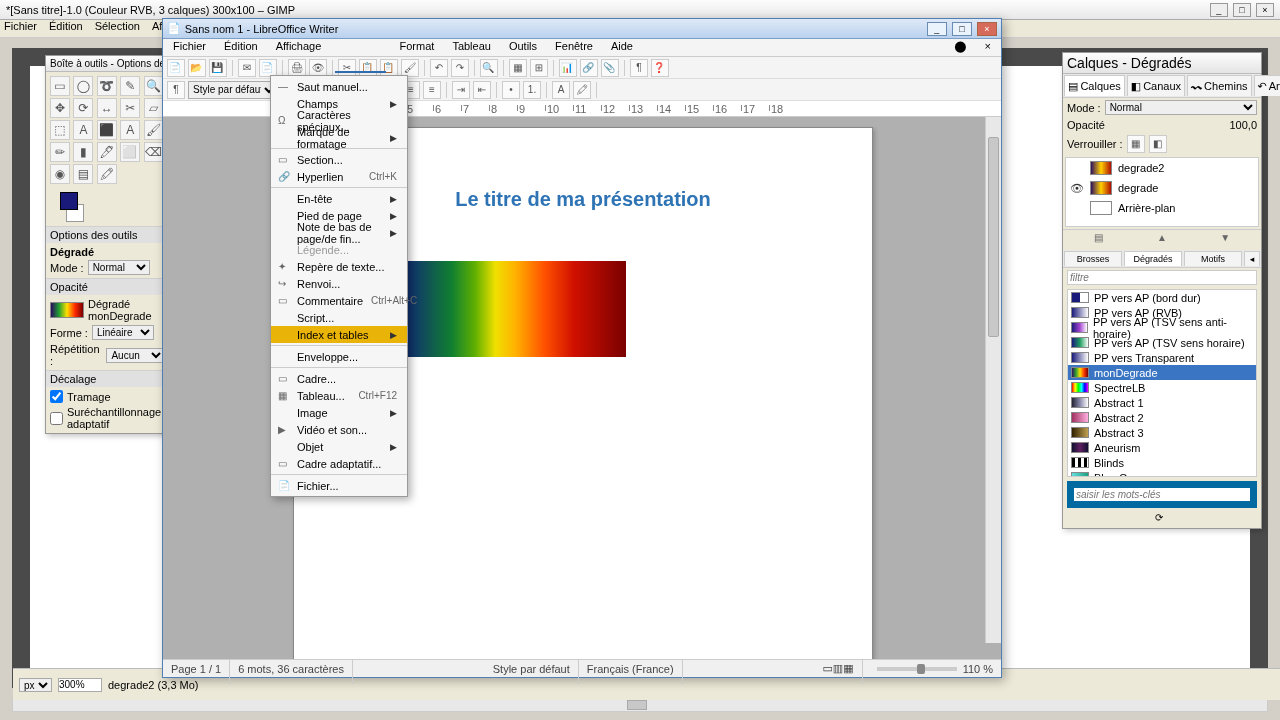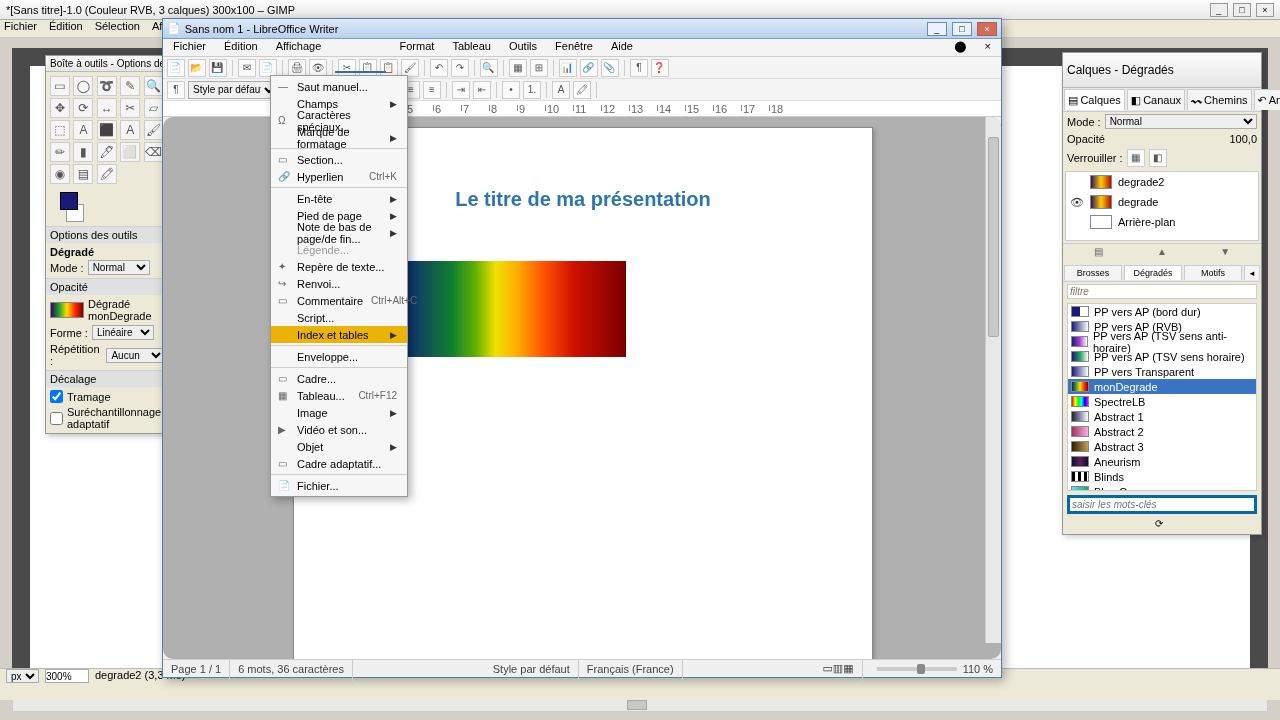--- a/index.html
+++ b/index.html
@@ -45,21 +45,21 @@
 .tbtn { width:18px; height:18px; border:1px solid #ccc; background:#fafafa; font-size:10px; text-align:center; line-height:16px; color:#555; }
 .tsep { width:1px; height:16px; background:#ccc; margin:0 2px; }
 #lo-toolbar2 select { height:18px; font-size:10px; border:1px solid #aaa; }
 
 
 #lo-ruler { height:16px; background:#fff; border-bottom:1px solid #ccc; position:relative; font-size:8px; color:#666; overflow:hidden; }
 #lo-ruler .tick { position:absolute; top:4px; border-left:1px solid #888; height:6px; }
 #lo-ruler .lbl { position:absolute; top:2px; }
 
 
-#lo-doc-wrap { flex:1; background:#b0b0b0; position:relative; overflow:hidden;border-radius:10px; }
+#lo-doc-wrap { flex:1; background:#b0b0b0; position:relative; overflow:hidden; }
 #lo-page { position:absolute; top:10px; left:130px; width:580px; height:580px; background:#fff; border:1px solid #888; box-shadow:2px 2px 4px rgba(0,0,0,.2); padding:60px 50px; }
 #lo-page h1 { color:#2e74b5; font-size:20px; text-align:center; font-weight:bold; margin-bottom:50px; }
 #grad-img-in-doc { width:290px; height:96px; margin:0 0 0 -8px; background:linear-gradient(90deg,#201050 0%,#1a1860 15%,#103070 25%,#108030 40%,#60b000 48%,#f0e000 55%,#ffb000 62%,#ff5000 72%,#d01000 82%,#7a0000 100%); }
 #lo-vsb { position:absolute; right:0; top:0; width:16px; bottom:16px; background:#e8e8e8; border-left:1px solid #ccc; }
 #lo-vsb .thumb { position:absolute; top:20px; left:2px; right:2px; height:200px; background:#c8c8c8; border:1px solid #aaa; border-radius:2px; }
 
 #lo-status { height:18px; background:#f0f0f0; border-top:1px solid #ccc; display:flex; align-items:center; font-size:10px; color:#444; }
 #lo-status>div { border-right:1px solid #ccc; padding:15px 8px; height:100%; display:flex; align-items:center; }
 #lo-status .spacer { flex:1; border-right:none; }
 #zoom-slider { width:80px; height:4px; background:#ccc; position:relative; margin:0 6px; }
@@ -70,21 +70,21 @@
 #ins-menu .mi { display:flex; align-items:center; height:17px; padding:0 6px 0 22px; position:relative; cursor:default; }
 #ins-menu .mi .mic { position:absolute; left:3px; width:14px; height:14px; text-align:center; font-size:10px; color:#666; }
 #ins-menu .mi .sc { margin-left:auto; color:#666; font-size:10px; }
 #ins-menu .mi .ar { margin-left:auto; color:#333; font-size:9px; }
 #ins-menu .mi.hover { background:#eab308; }
 #ins-menu .mi.dim { color:#999; }
 #ins-menu hr { border:none; border-top:1px solid #ccc; margin:2px 0; }
 
 
 #gimp-layers { position:absolute; top:52px; right:18px; width:200px; background:#ece9d8; border:1px solid #999; box-shadow:2px 2px 6px rgba(0,0,0,.2); }
-#gimp-layers .title { background:linear-gradient(#fdfdfd,#e4e4e4); border-bottom:1px solid #bbb; padding:10px 4px; font-size:12px; }
+#gimp-layers .title { background:linear-gradient(#fdfdfd,#e4e4e4); border-bottom:1px solid #bbb; padding:2px 4px; font-size:14px; }
 .tabset { display:flex; border-bottom:1px solid #ccc; background:#e8e8e8; }
 .tabset .tab { flex:1; text-align:center; padding:2px 3px; font-size:9px; border:1px solid #ccc; border-bottom:none; margin:1px; background:#f4f4f4; display:flex; align-items:center; justify-content:center; gap:2px; }
 .tabset .tab.act { background:#fff; }
 .kv { display:flex; align-items:center; padding:2px 4px; gap:4px; font-size:10px; }
 .kv select,.kv input { flex:1; font-size:10px; border:1px solid #aaa; height:15px; }
 .layers-list { height:70px; border:1px solid #ccc; margin:2px; background:#fff; }
 .layers-list .lrow { display:flex; align-items:center; height:20px; padding:0 4px; gap:6px; }
 .layers-list .eye { width:14px; text-align:center; font-size:11px; color:#333; }
 .layers-list .thumb { width:22px; height:14px; border:1px solid #888; }
 .layers-bbar { display:flex; justify-content:space-around; padding:2px 4px; border-top:1px solid #ccc; }
@@ -92,24 +92,24 @@
 
 
 #grad-panel { margin-top:2px; }
 #grad-panel .filter { width:calc(100% - 8px); margin:2px 4px; font-size:10px; color:#999; font-style:italic; border:1px solid #ccc; padding:1px 2px; background:#fff; }
 .grad-list { height:188px; border:1px solid #ccc; margin:2px 4px; background:#fff; overflow-y:auto; }
 .grad-list .gr { display:flex; align-items:center; height:15px; padding:0 3px; gap:5px; font-size:10px; }
 .grad-list .gr.act { background:#3a75c4; color:#fff; }
 .grad-list .gsw { width:18px; height:11px; border:1px solid #888; }
 .grad-bot { display:flex; justify-content:center; padding:2px; }
 .grad-bot span { width:14px; height:14px; font-size:10px; }
-#tags { width:calc(100% - 8px); margin:2px 4px; font-size:10px; font-style:italic; color:#999; border:3px solid #0369a1; padding:1px 2px; background:#fff; }
-
-
-#gimp-status { position:absolute; bottom:20px; left:0; right:0; height:32px; background:#ece9d8; border-top:1px solid #bbb; display:flex; padding:0 6px; gap:6px; font-size:10px; }
+#tags { width:calc(100% - 8px); margin:2px 4px; font-size:10px; font-style:italic; color:#999; border:7px solid #0369a1; padding:1px 2px; background:#fff; }
+
+
+#gimp-status { position:absolute; bottom:20px; left:13px; right:0; height:32px; background:#ece9d8; border-top:1px solid #bbb; display:flex; align-items:center; padding:0 6px; gap:6px; font-size:10px; }
 #gimp-status select,#gimp-status input { font-size:10px; border:1px solid #aaa; height:14px; }
 #gimp-hsb { position:absolute; bottom:8px; left:12px; right:12px; height:14px; background:#e8e8e8; border:1px solid #ccc; }
 #gimp-hsb .thumb { position:absolute; left:49%; top:1px; bottom:1px; width:20px; background:#c8c8c8; border:1px solid #aaa; }
 
 
 .i { font-family:"Segoe UI Symbol",sans-serif; }
 </style>
 </head>
 <body>
 

